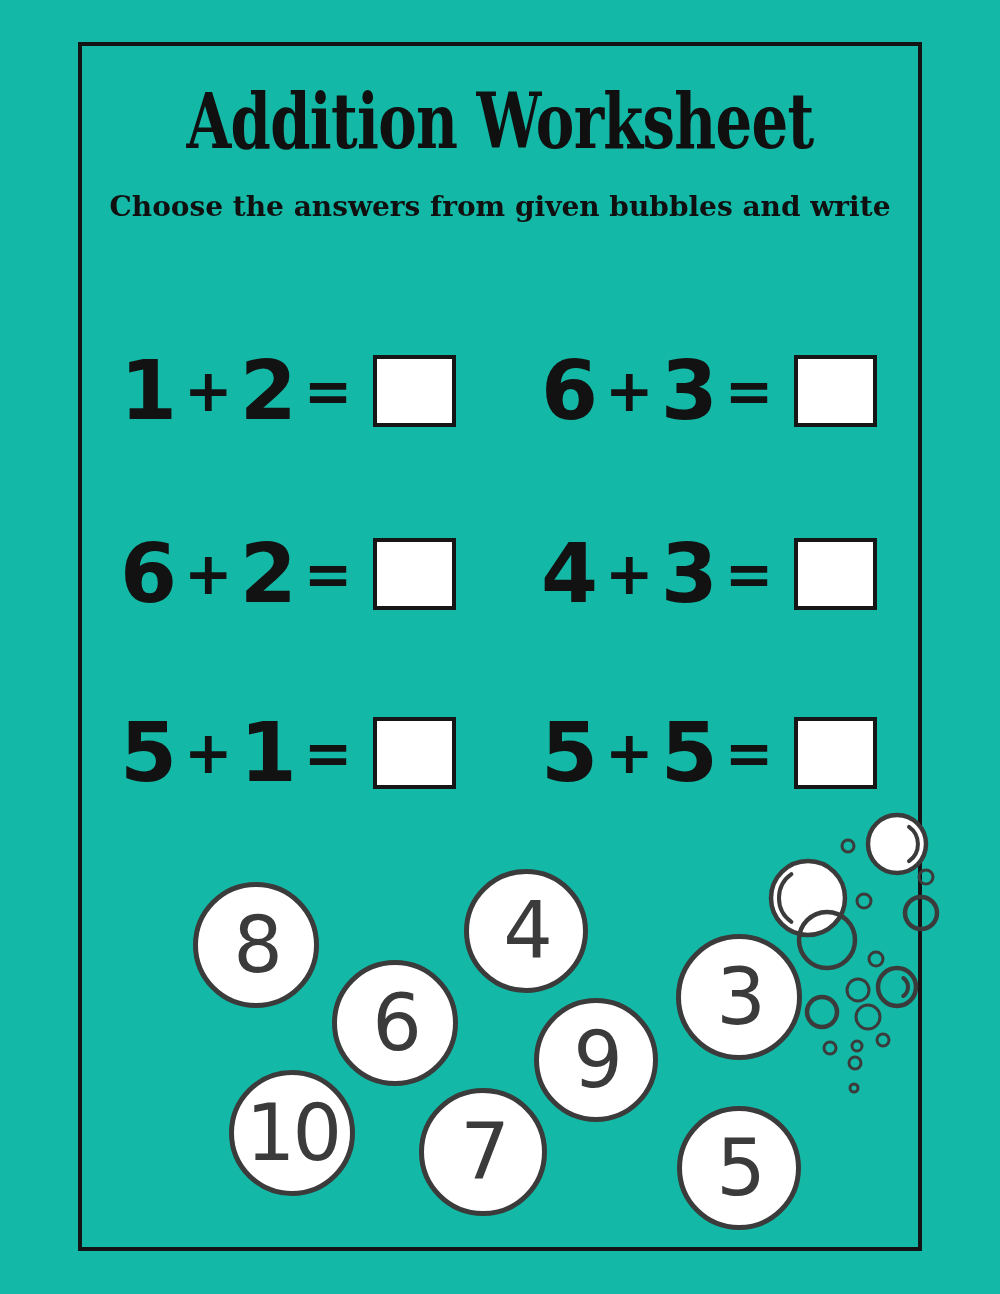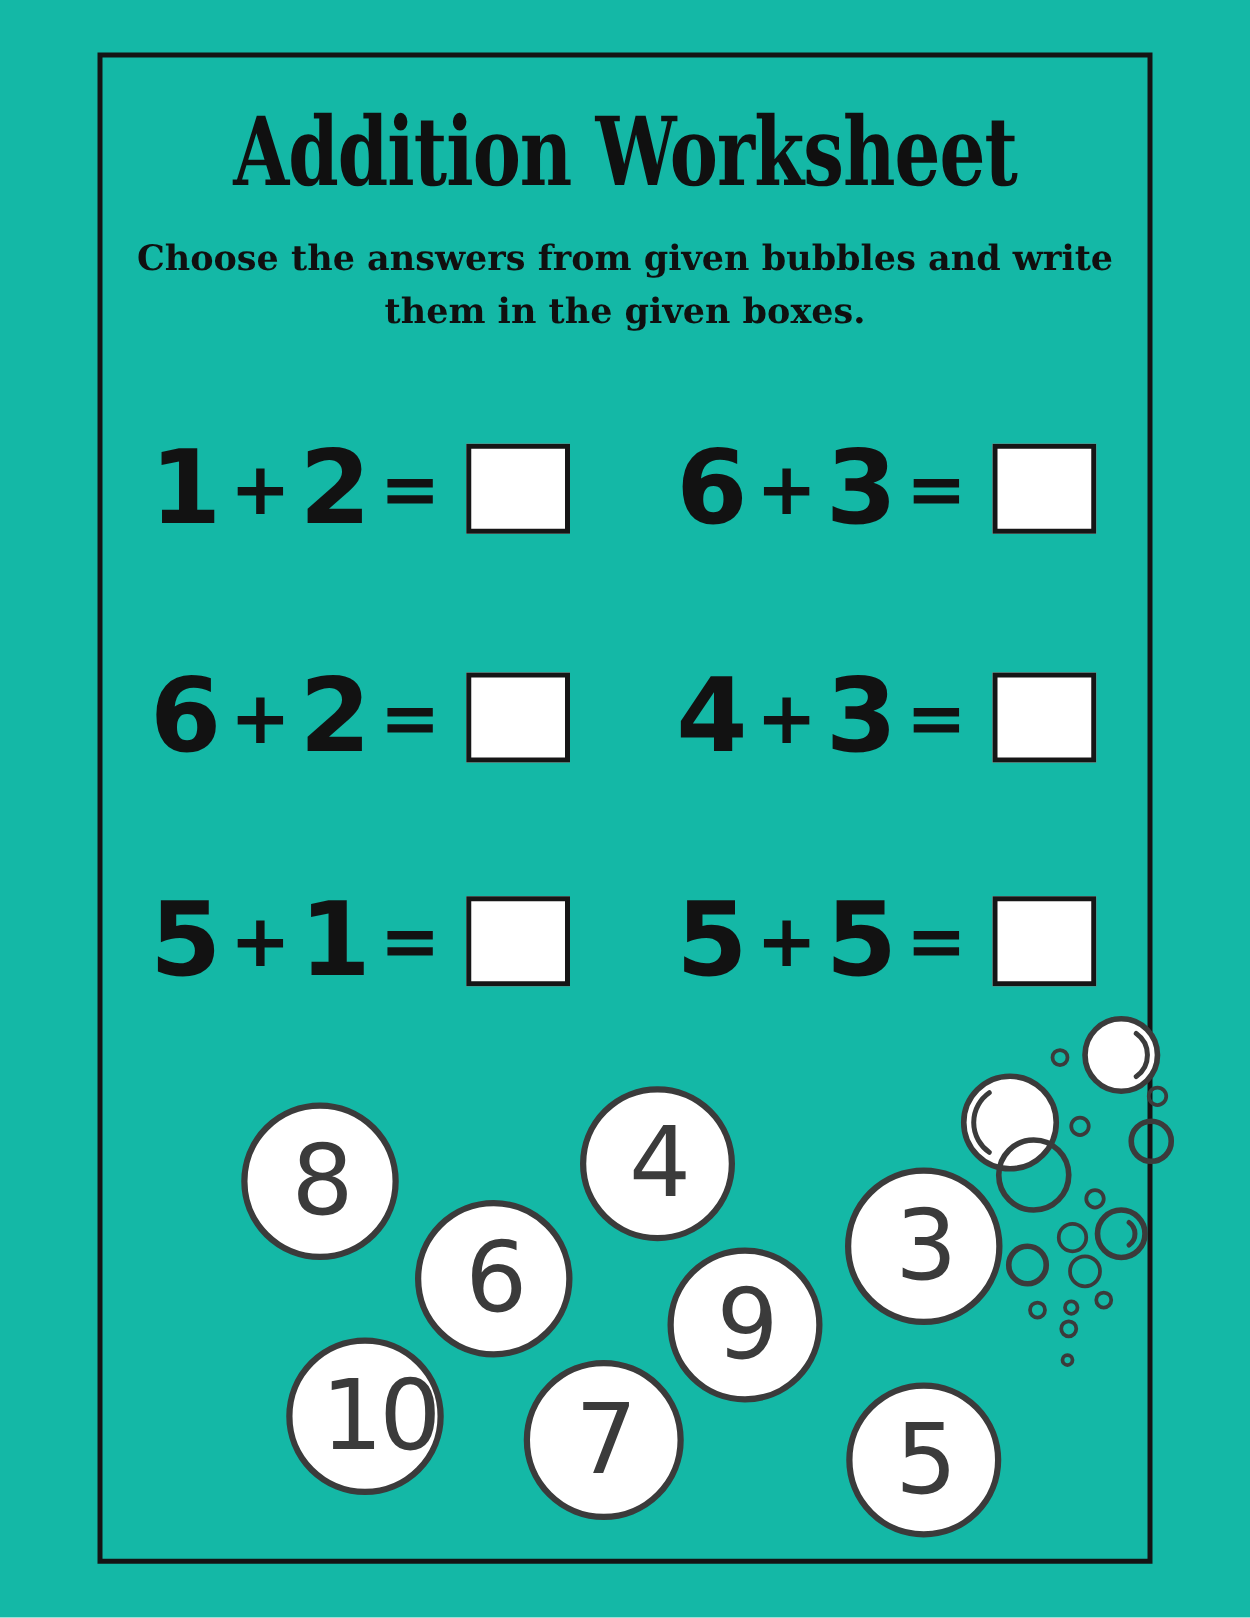--- a/index.html
+++ b/index.html
@@ -113,21 +113,20 @@
 <body>
 
 <div class="page">
 
   <div class="frame"></div>
 
   <div class="title">Addition Worksheet</div>
 
   <div class="instructions">
     <div>Choose the answers from given bubbles and write</div>
-    <div>them in the given boxes.</div>
   </div>
 
   <div class="problem r1 c1">
     <span class="num">1</span>
     <span class="op">+</span>
     <span class="num">2</span>
     <span class="op">=</span>
     <div class="answer-box"></div>
   </div>
 
@@ -203,21 +202,21 @@
       </div>
       <div class="bubble" style="left: 332px; top: 960px; width: 126px; height: 126px;">
         <span>6</span>
       </div>
       <div class="bubble" style="left: 676px; top: 934px; width: 126px; height: 126px;">
         <span>3</span>
       </div>
       <div class="bubble" style="left: 534px; top: 998px; width: 124px; height: 124px;">
         <span>9</span>
       </div>
-      <div class="bubble" style="left: 229px; top: 1070px; width: 126px; height: 126px; justify-content: flex-end;">
+      <div class="bubble" style="left: 229px; top: 1070px; width: 126px; height: 126px;">
         <span>10</span>
       </div>
       <div class="bubble" style="left: 419px; top: 1088px; width: 128px; height: 128px;">
         <span>7</span>
       </div>
       <div class="bubble" style="left: 677px; top: 1106px; width: 124px; height: 124px;">
         <span>5</span>
       </div>
     </div>
 

